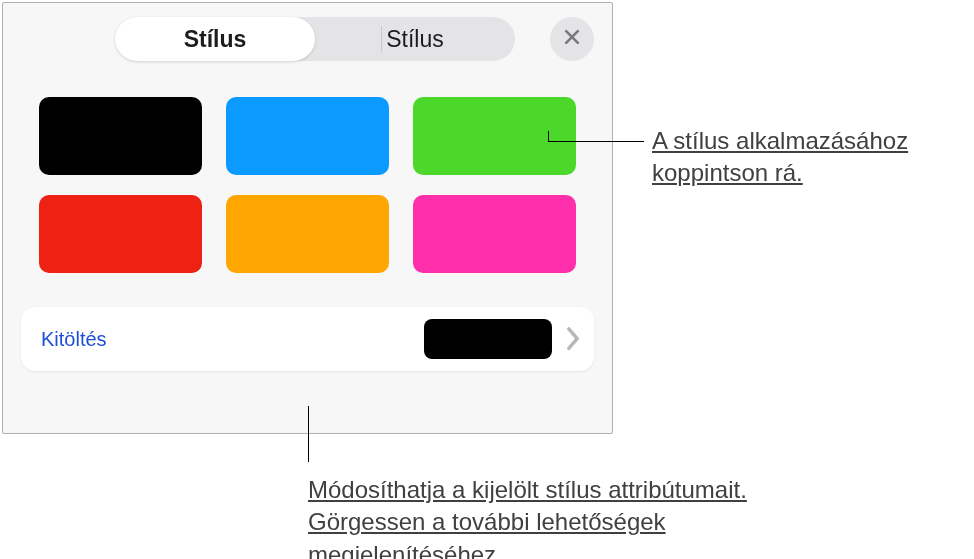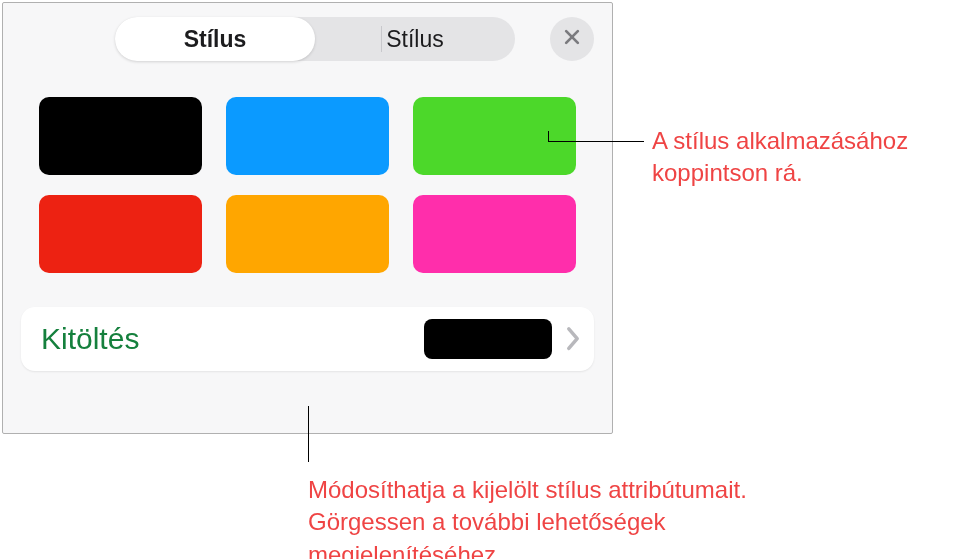--- a/index.html
+++ b/index.html
@@ -95,42 +95,43 @@
       margin: 14px 18px 0 18px;
       background: #ffffff;
       border-radius: 14px;
       height: 64px;
       display: flex;
       align-items: center;
       padding: 0 14px 0 20px;
       box-shadow: 0 1px 2px rgba(0,0,0,0.08);
     }
     .fill-label {
-      font-size: 30px;
-      color: #15803d;
+      font-size: 20px;
+      color: #1d4ed8;
       flex: 1;
     }
     .fill-preview {
       width: 128px;
       height: 40px;
       border-radius: 8px;
       margin-right: 14px;
     }
     .chevron {
       width: 14px;
       height: 22px;
       display: flex;
       align-items: center;
       justify-content: center;
     }
     .callout {
       position: absolute;
       font-size: 24px;
       line-height: 1.35;
-      color: #ef4444;
+      color: #404040;
+      text-decoration: underline;
     }
     .callout-line {
       position: absolute;
       background: #000000;
     }
   </style>
 </head>
 <body>
 
 <div class="panel">

